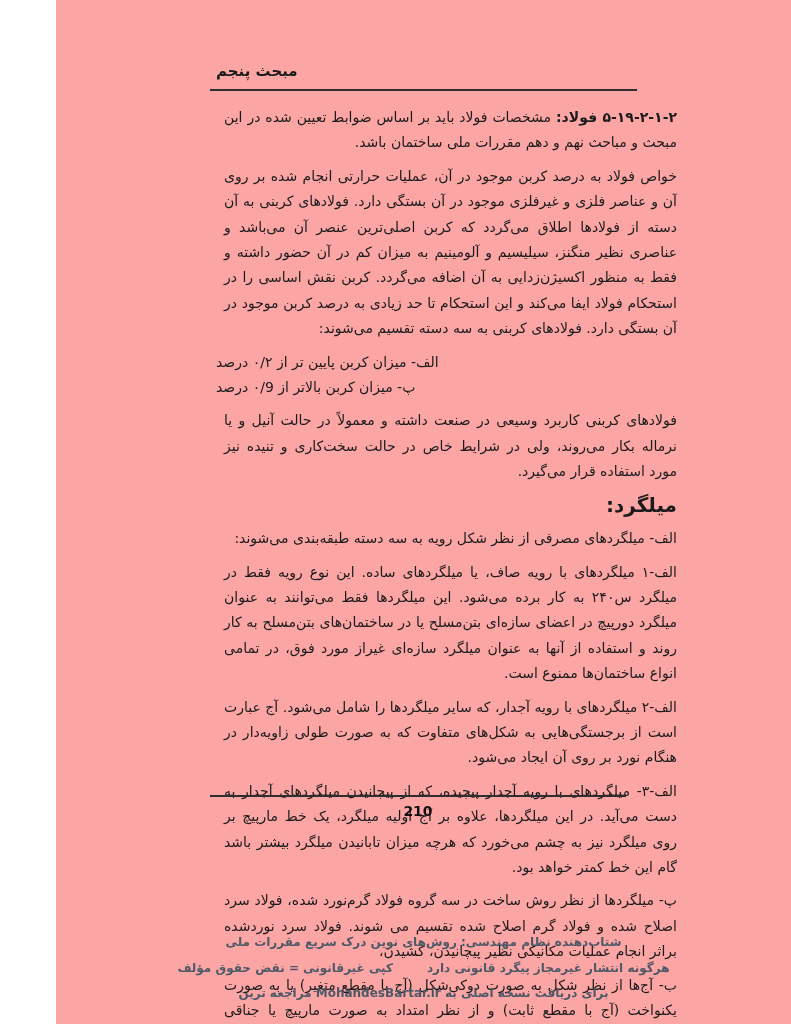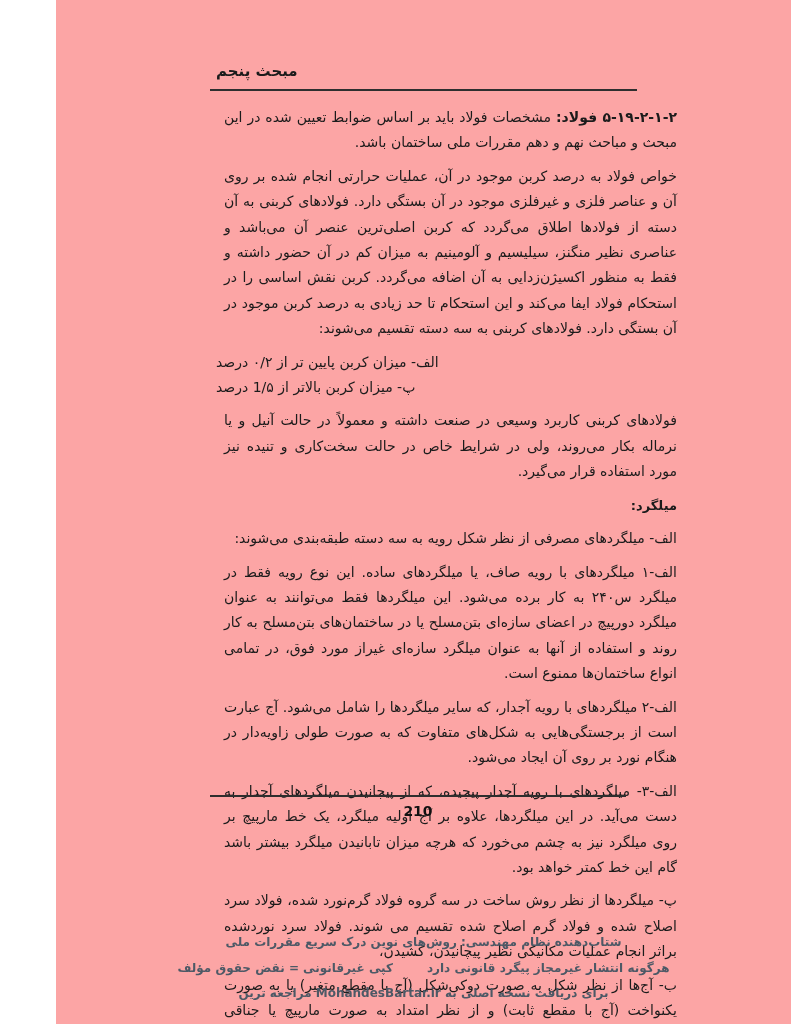--- a/index.html
+++ b/index.html
@@ -42,21 +42,21 @@
   .body-text {
     font-size: 14px;
     line-height: 25.4px;
     text-align: justify;
   }
   .body-text p { margin: 8px; }
   .bold { font-weight: bold; }
   .carbon-list div { text-align: left; }
   .rebar-heading {
     font-weight: bold;
-    font-size: 13px;
+    font-size: 20px;
     margin: 9px 0 0 0;
   }
   
   .page-footer {
     position: absolute;
     top: 795px;
     left: 154px;
     right: 165px;
   }
   .footer-rule { height: 2px; background: #2e2e2e; }
@@ -96,21 +96,21 @@
     </div>
 
     <div class="body-text">
 
       <p><span class="bold">۵-۱۹-۲-۱-۲ فولاد:</span><span> مشخصات فولاد باید بر اساس ضوابط تعیین شده در این مبحث و مباحث نهم و دهم مقررات ملی ساختمان باشد.</span></p>
 
       <p>خواص فولاد به درصد کربن موجود در آن، عملیات حرارتی انجام شده بر روی آن و عناصر فلزی و غیرفلزی موجود در آن بستگی دارد. فولادهای کربنی به آن دسته از فولادها اطلاق می‌گردد که کربن اصلی‌ترین عنصر آن می‌باشد و عناصری نظیر منگنز، سیلیسیم و آلومینیم به میزان کم در آن حضور داشته و فقط به منظور اکسیژن‌زدایی به آن اضافه می‌گردد. کربن نقش اساسی را در استحکام فولاد ایفا می‌کند و این استحکام تا حد زیادی به درصد کربن موجود در آن بستگی دارد. فولادهای کربنی به سه دسته تقسیم می‌شوند:</p>
 
       <div class="carbon-list">
         <div>الف- میزان کربن پایین تر از ۰/۲ درصد</div>
-        <div>پ-  میزان کربن بالاتر از 1/۵ درصد</div>
+        <div>پ-  میزان کربن بالاتر از ۰/9 درصد</div>
       </div>
 
       <p>فولادهای کربنی کاربرد وسیعی در صنعت داشته و معمولاً در حالت آنیل و یا نرماله بکار می‌روند، ولی در شرایط خاص در حالت سخت‌کاری و تنیده نیز مورد استفاده قرار می‌گیرد.</p>
 
       <p class="rebar-heading">میلگرد:</p>
 
       <p>الف- میلگردهای مصرفی از نظر شکل رویه به سه دسته طبقه‌بندی می‌شوند:</p>
       <p>الف-۱ میلگردهای با رویه صاف، یا میلگردهای ساده. این نوع رویه فقط در میلگرد س۲۴۰ به کار برده می‌شود. این میلگردها فقط می‌توانند به عنوان میلگرد دورپیچ در اعضای سازه‌ای بتن‌مسلح یا در ساختمان‌های بتن‌مسلح به کار روند و استفاده از آنها به عنوان میلگرد سازه‌ای غیراز مورد فوق، در تمامی انواع ساختمان‌ها ممنوع است.</p>
       <p>الف-۲ میلگردهای با رویه آجدار، که سایر میلگردها را شامل می‌شود. آج عبارت است از برجستگی‌هایی به شکل‌های متفاوت که به صورت طولی زاویه‌دار در هنگام نورد بر روی آن ایجاد می‌شود.</p>
       <p>الف-۳- میلگردهای با رویه آجدار پیچیده، که از پیچانیدن میلگردهای آجدار به دست می‌آید. در این میلگردها، علاوه بر آج اولیه میلگرد، یک خط مارپیچ بر روی میلگرد نیز به چشم می‌خورد که هرچه میزان تابانیدن میلگرد بیشتر باشد گام این خط کمتر خواهد بود.</p>

